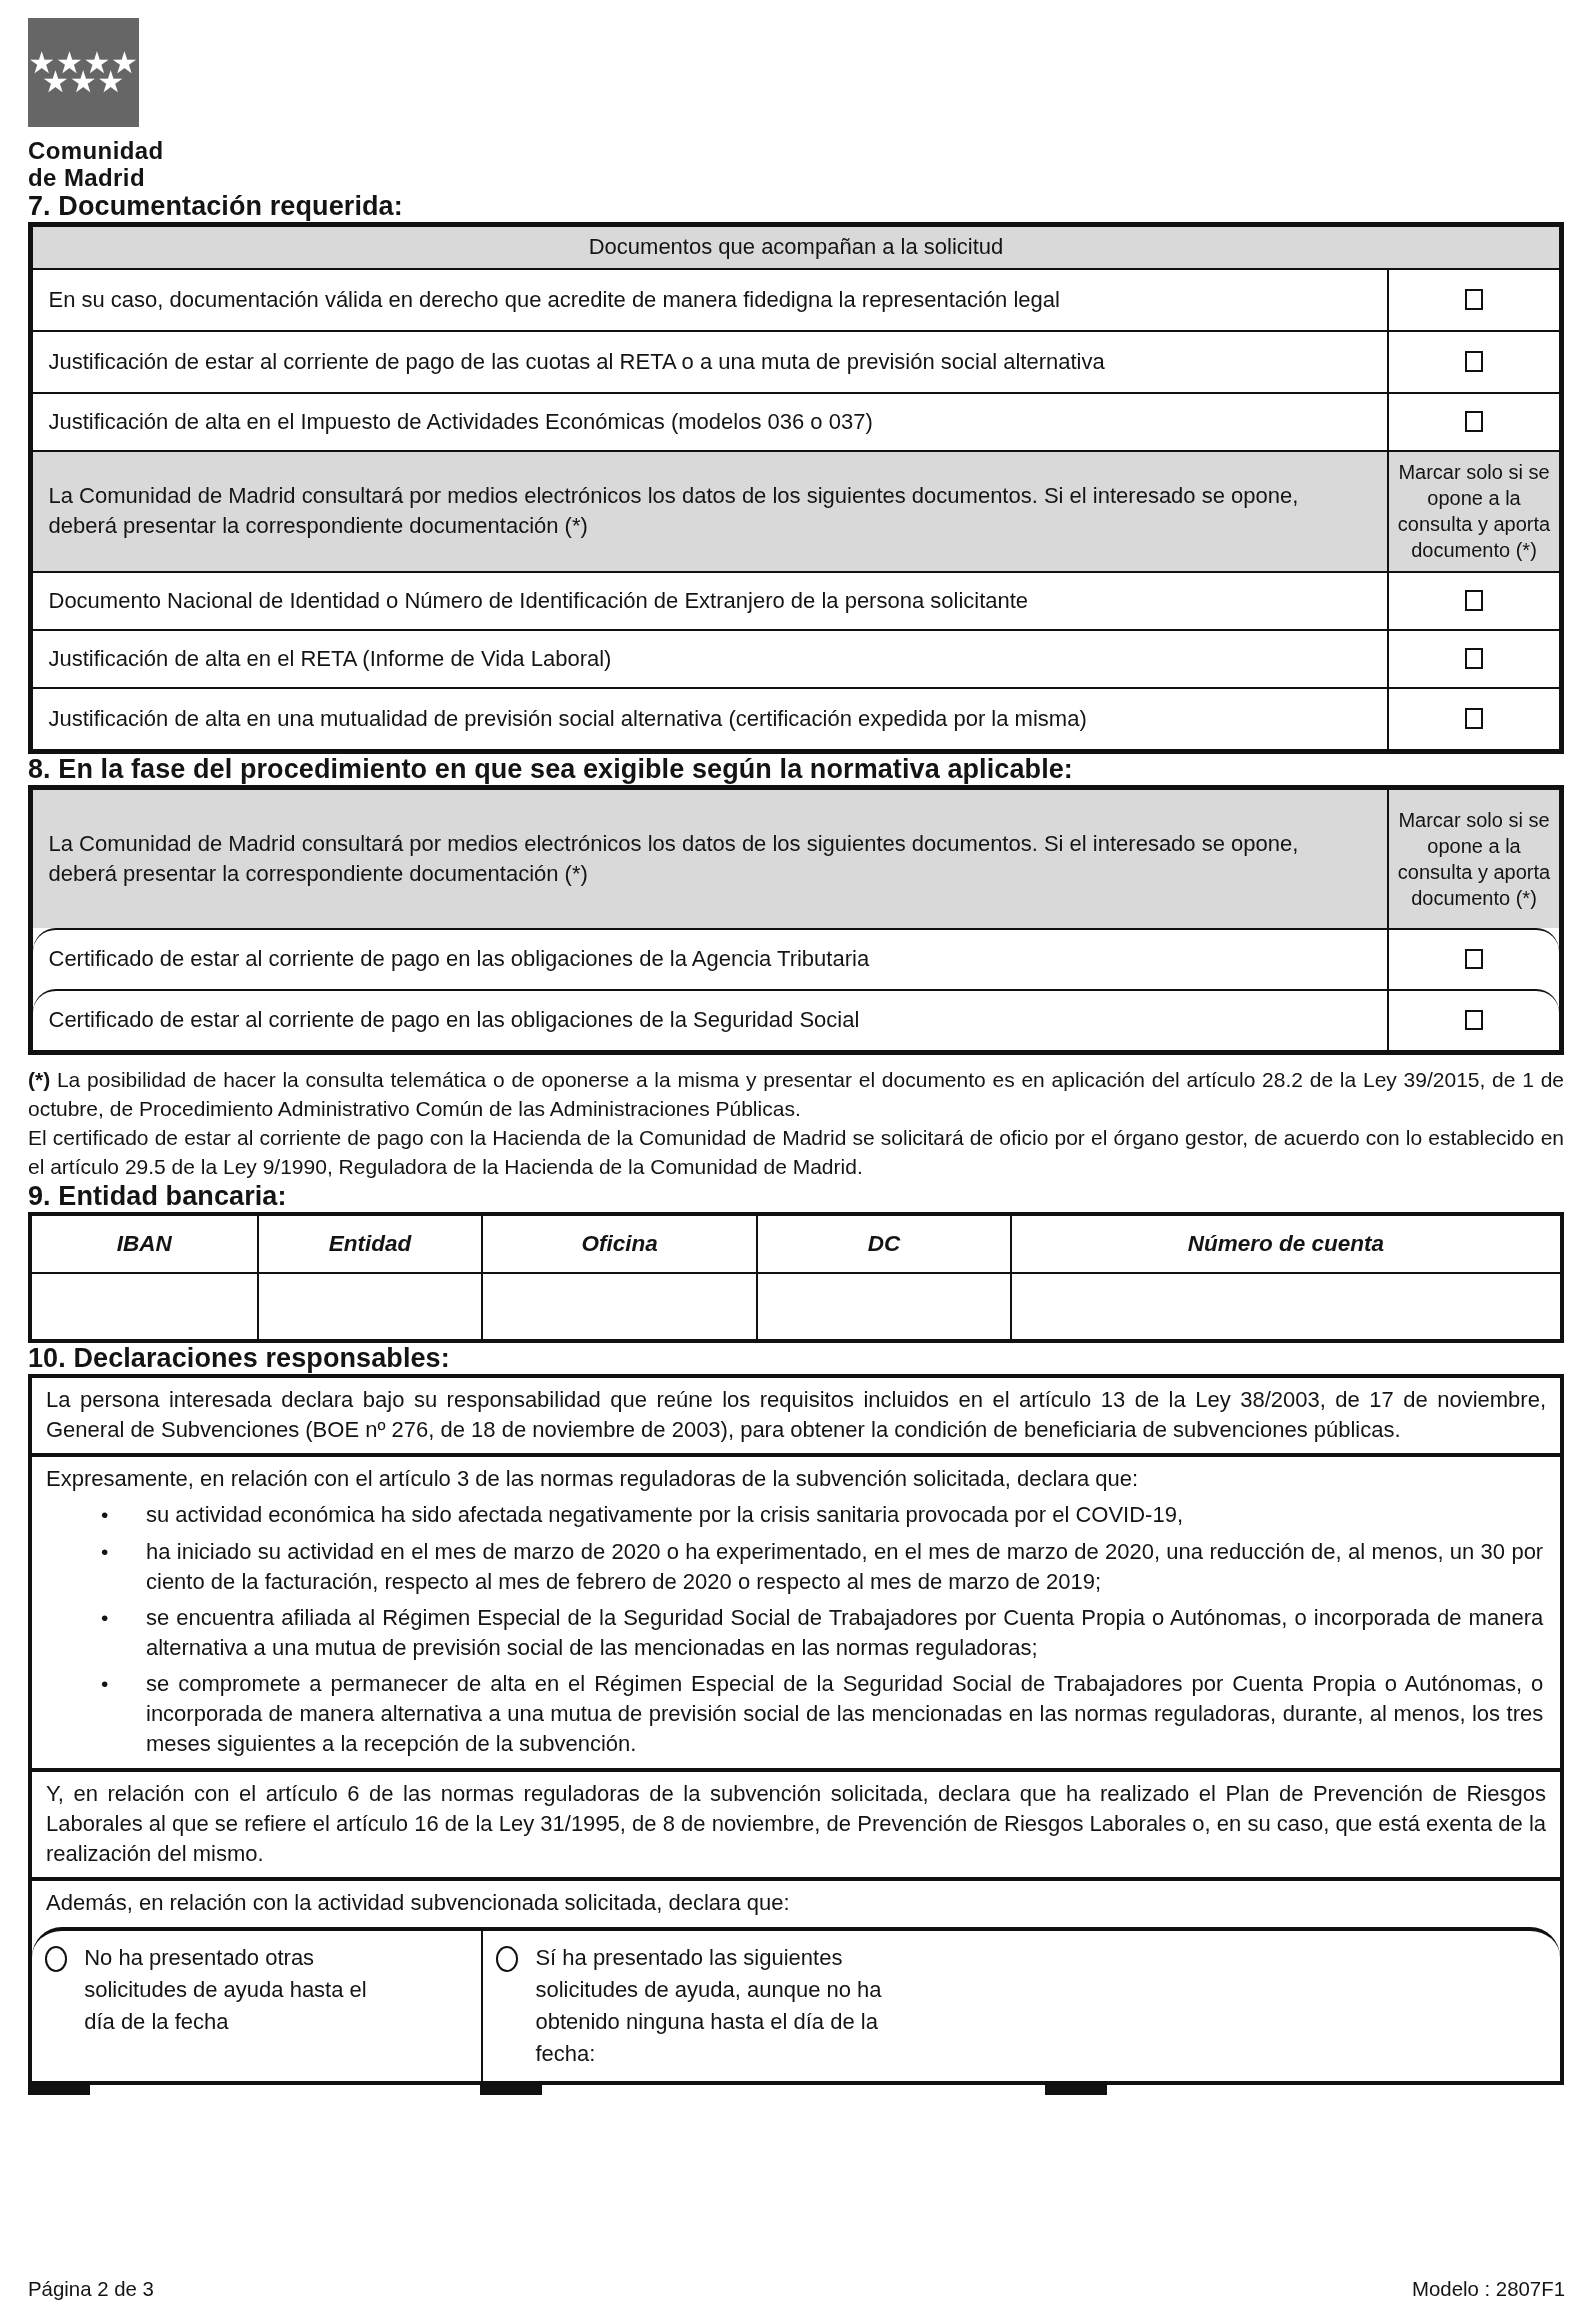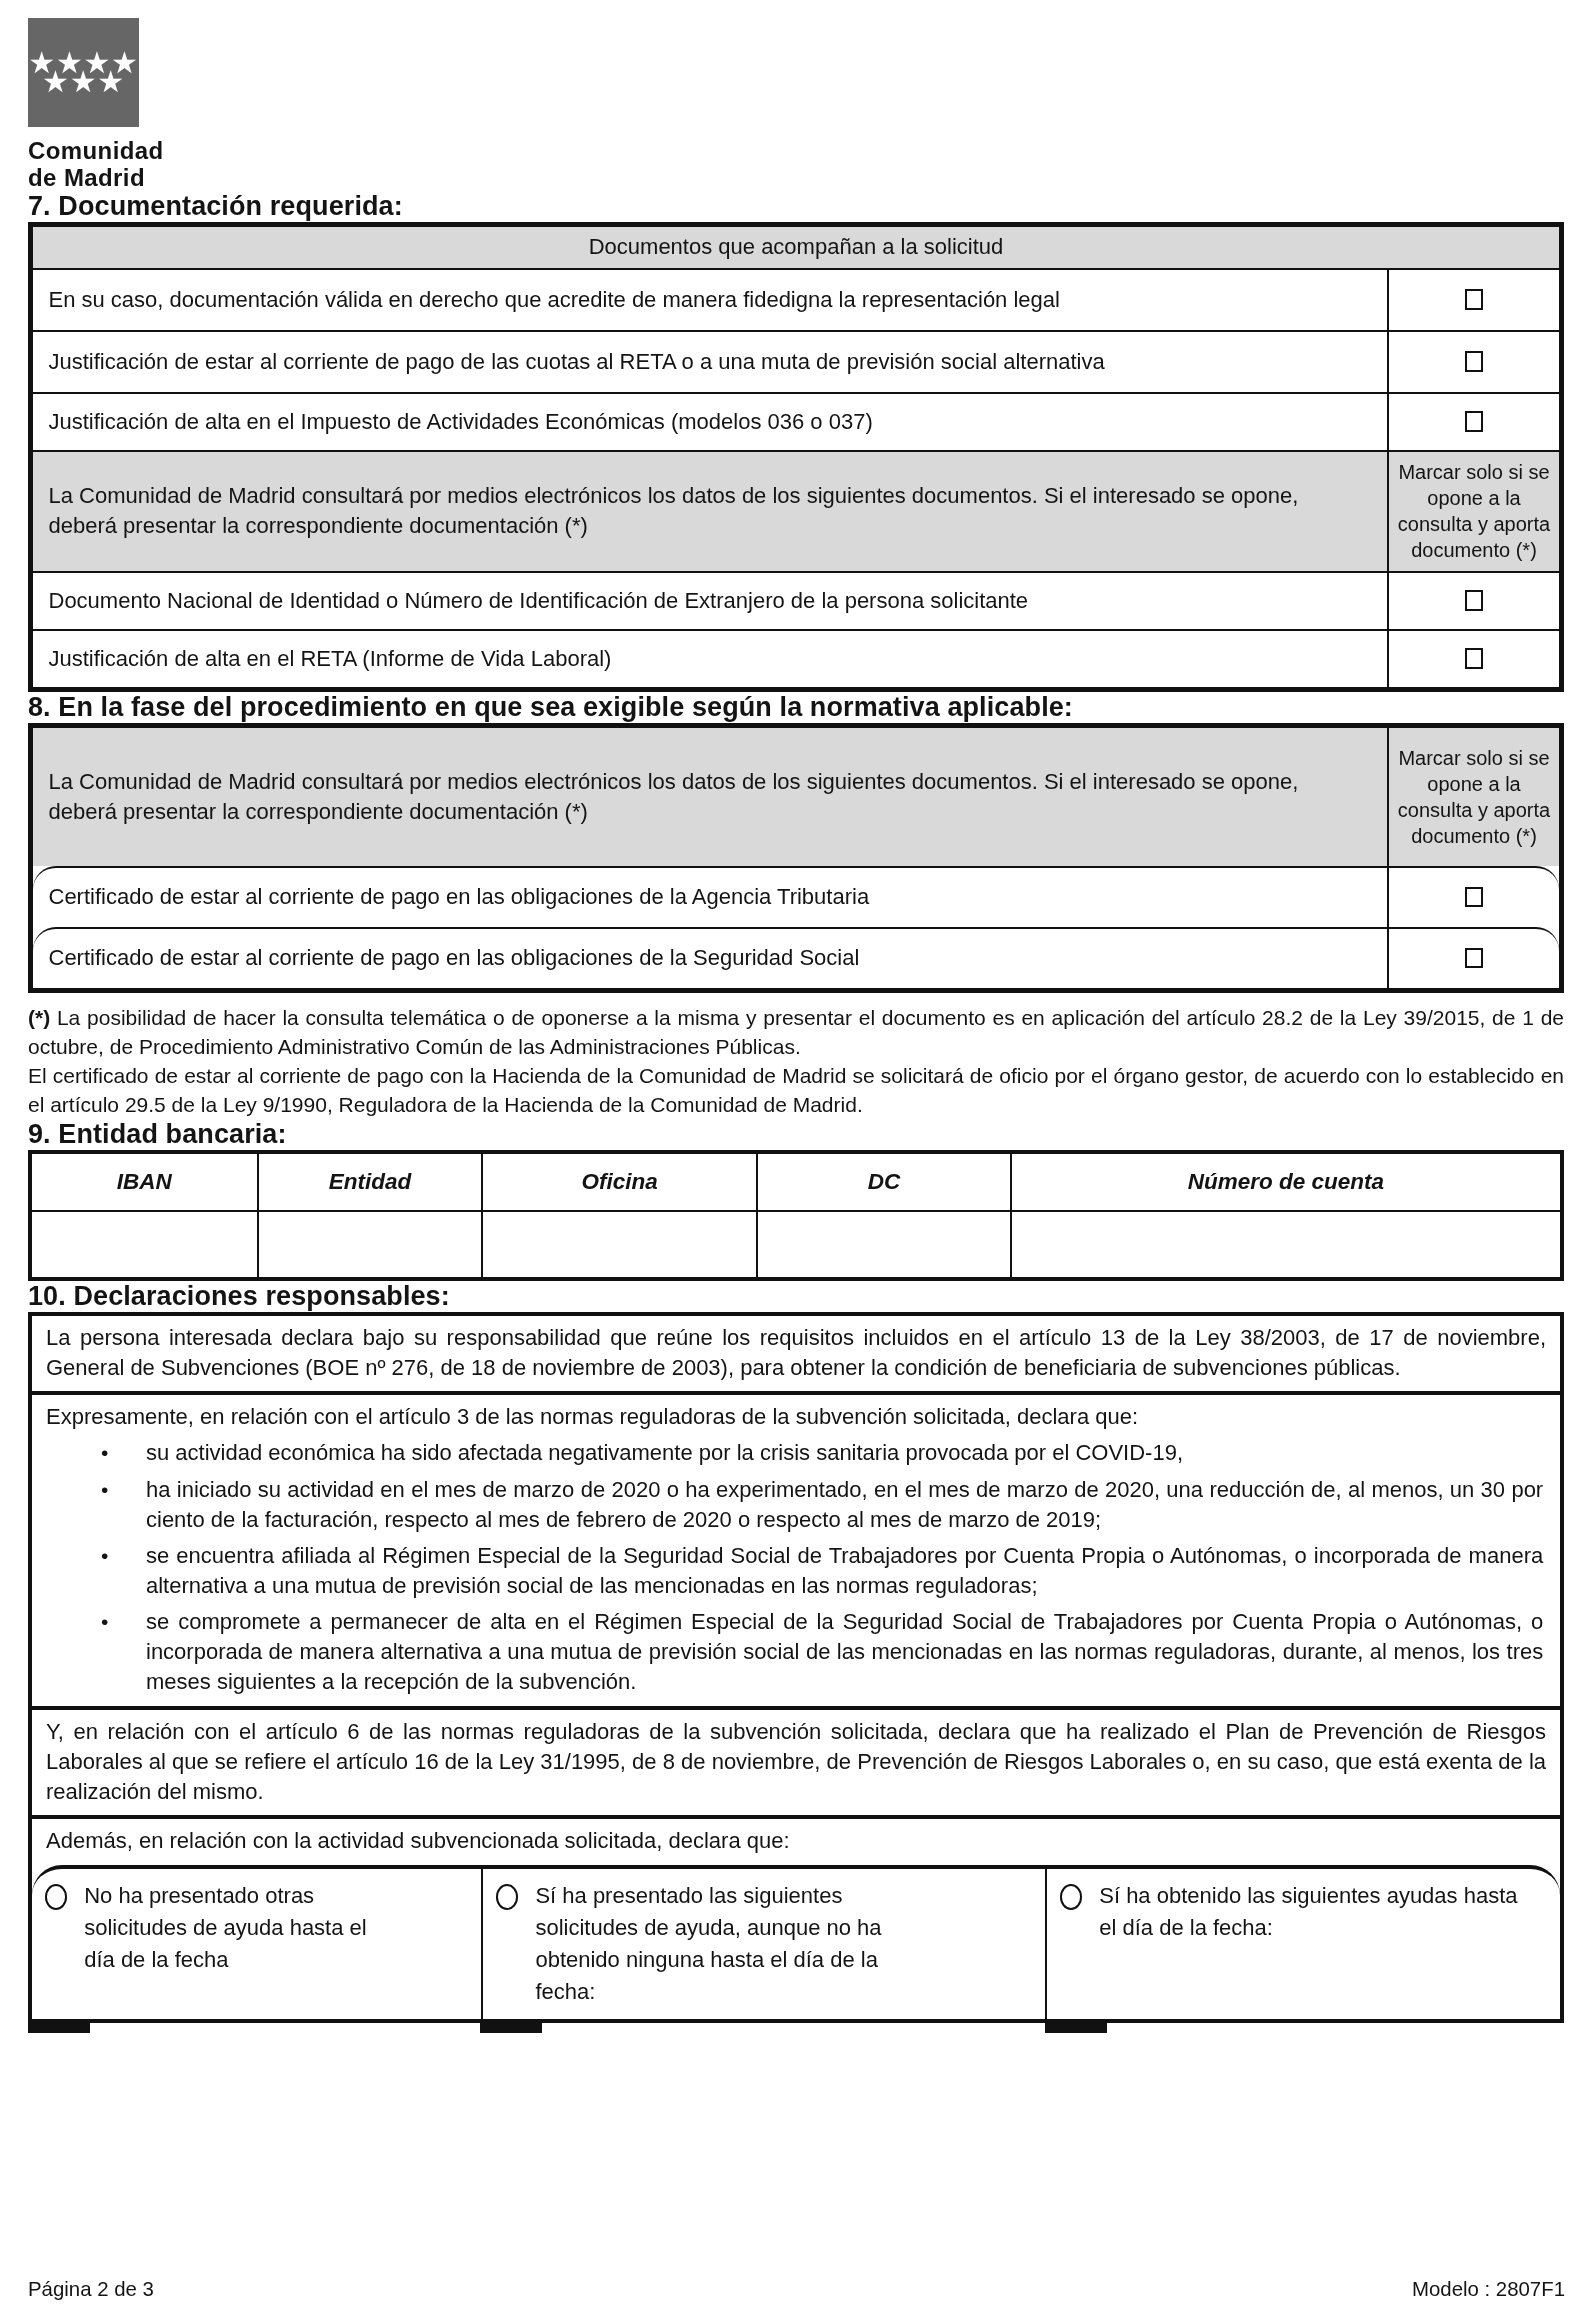--- a/index.html
+++ b/index.html
@@ -164,20 +164,26 @@
       <div class="c-mark">
         <span class="chk"></span>
       </div>
     </div>
     <div class="trow r-mid">
       <div class="c-text">Justificación de alta en el RETA (Informe de Vida Laboral)</div>
       <div class="c-mark">
         <span class="chk"></span>
       </div>
     </div>
+    <div class="trow r-norm">
+      <div class="c-text">Justificación de alta en una mutualidad de previsión social alternativa (certificación expedida por la misma)</div>
+      <div class="c-mark">
+        <span class="chk"></span>
+      </div>
+    </div>
   </div>
 
   <h2 class="sec h8">8. En la fase del procedimiento en que sea exigible según la normativa aplicable:</h2>
 
   <div class="tbl">
     <div class="trow first r-tall8 gray">
       <div class="c-text">La Comunidad de Madrid consultará por medios electrónicos los datos de los siguientes documentos. Si el interesado se opone, deberá presentar la correspondiente documentación (*)</div>
       <div class="c-mark c-mark-hdr">
         <div>Marcar solo si se</div>
         <div>opone a la</div>
@@ -254,24 +260,20 @@
 
     <div class="optrow">
       <div class="opt opt-1">
         <span class="radio"></span>
         <div class="lbl-1">No ha presentado otras solicitudes de ayuda hasta el día de la fecha</div>
       </div>
       <div class="opt opt-2">
         <span class="radio"></span>
         <div class="lbl-2">Sí ha presentado las siguientes solicitudes de ayuda, aunque no ha obtenido ninguna hasta el día de la fecha:</div>
       </div>
-      <div class="opt opt-3">
-        <span class="radio"></span>
-        <div class="lbl-3">Sí ha obtenido las siguientes ayudas hasta el día de la fecha:</div>
-      </div>
     </div>
   </div>
 
   <div class="stubrow">
     <span class="stub stub-1"></span>
     <span class="stub stub-2"></span>
     <span class="stub stub-3"></span>
   </div>
 
 </div>

